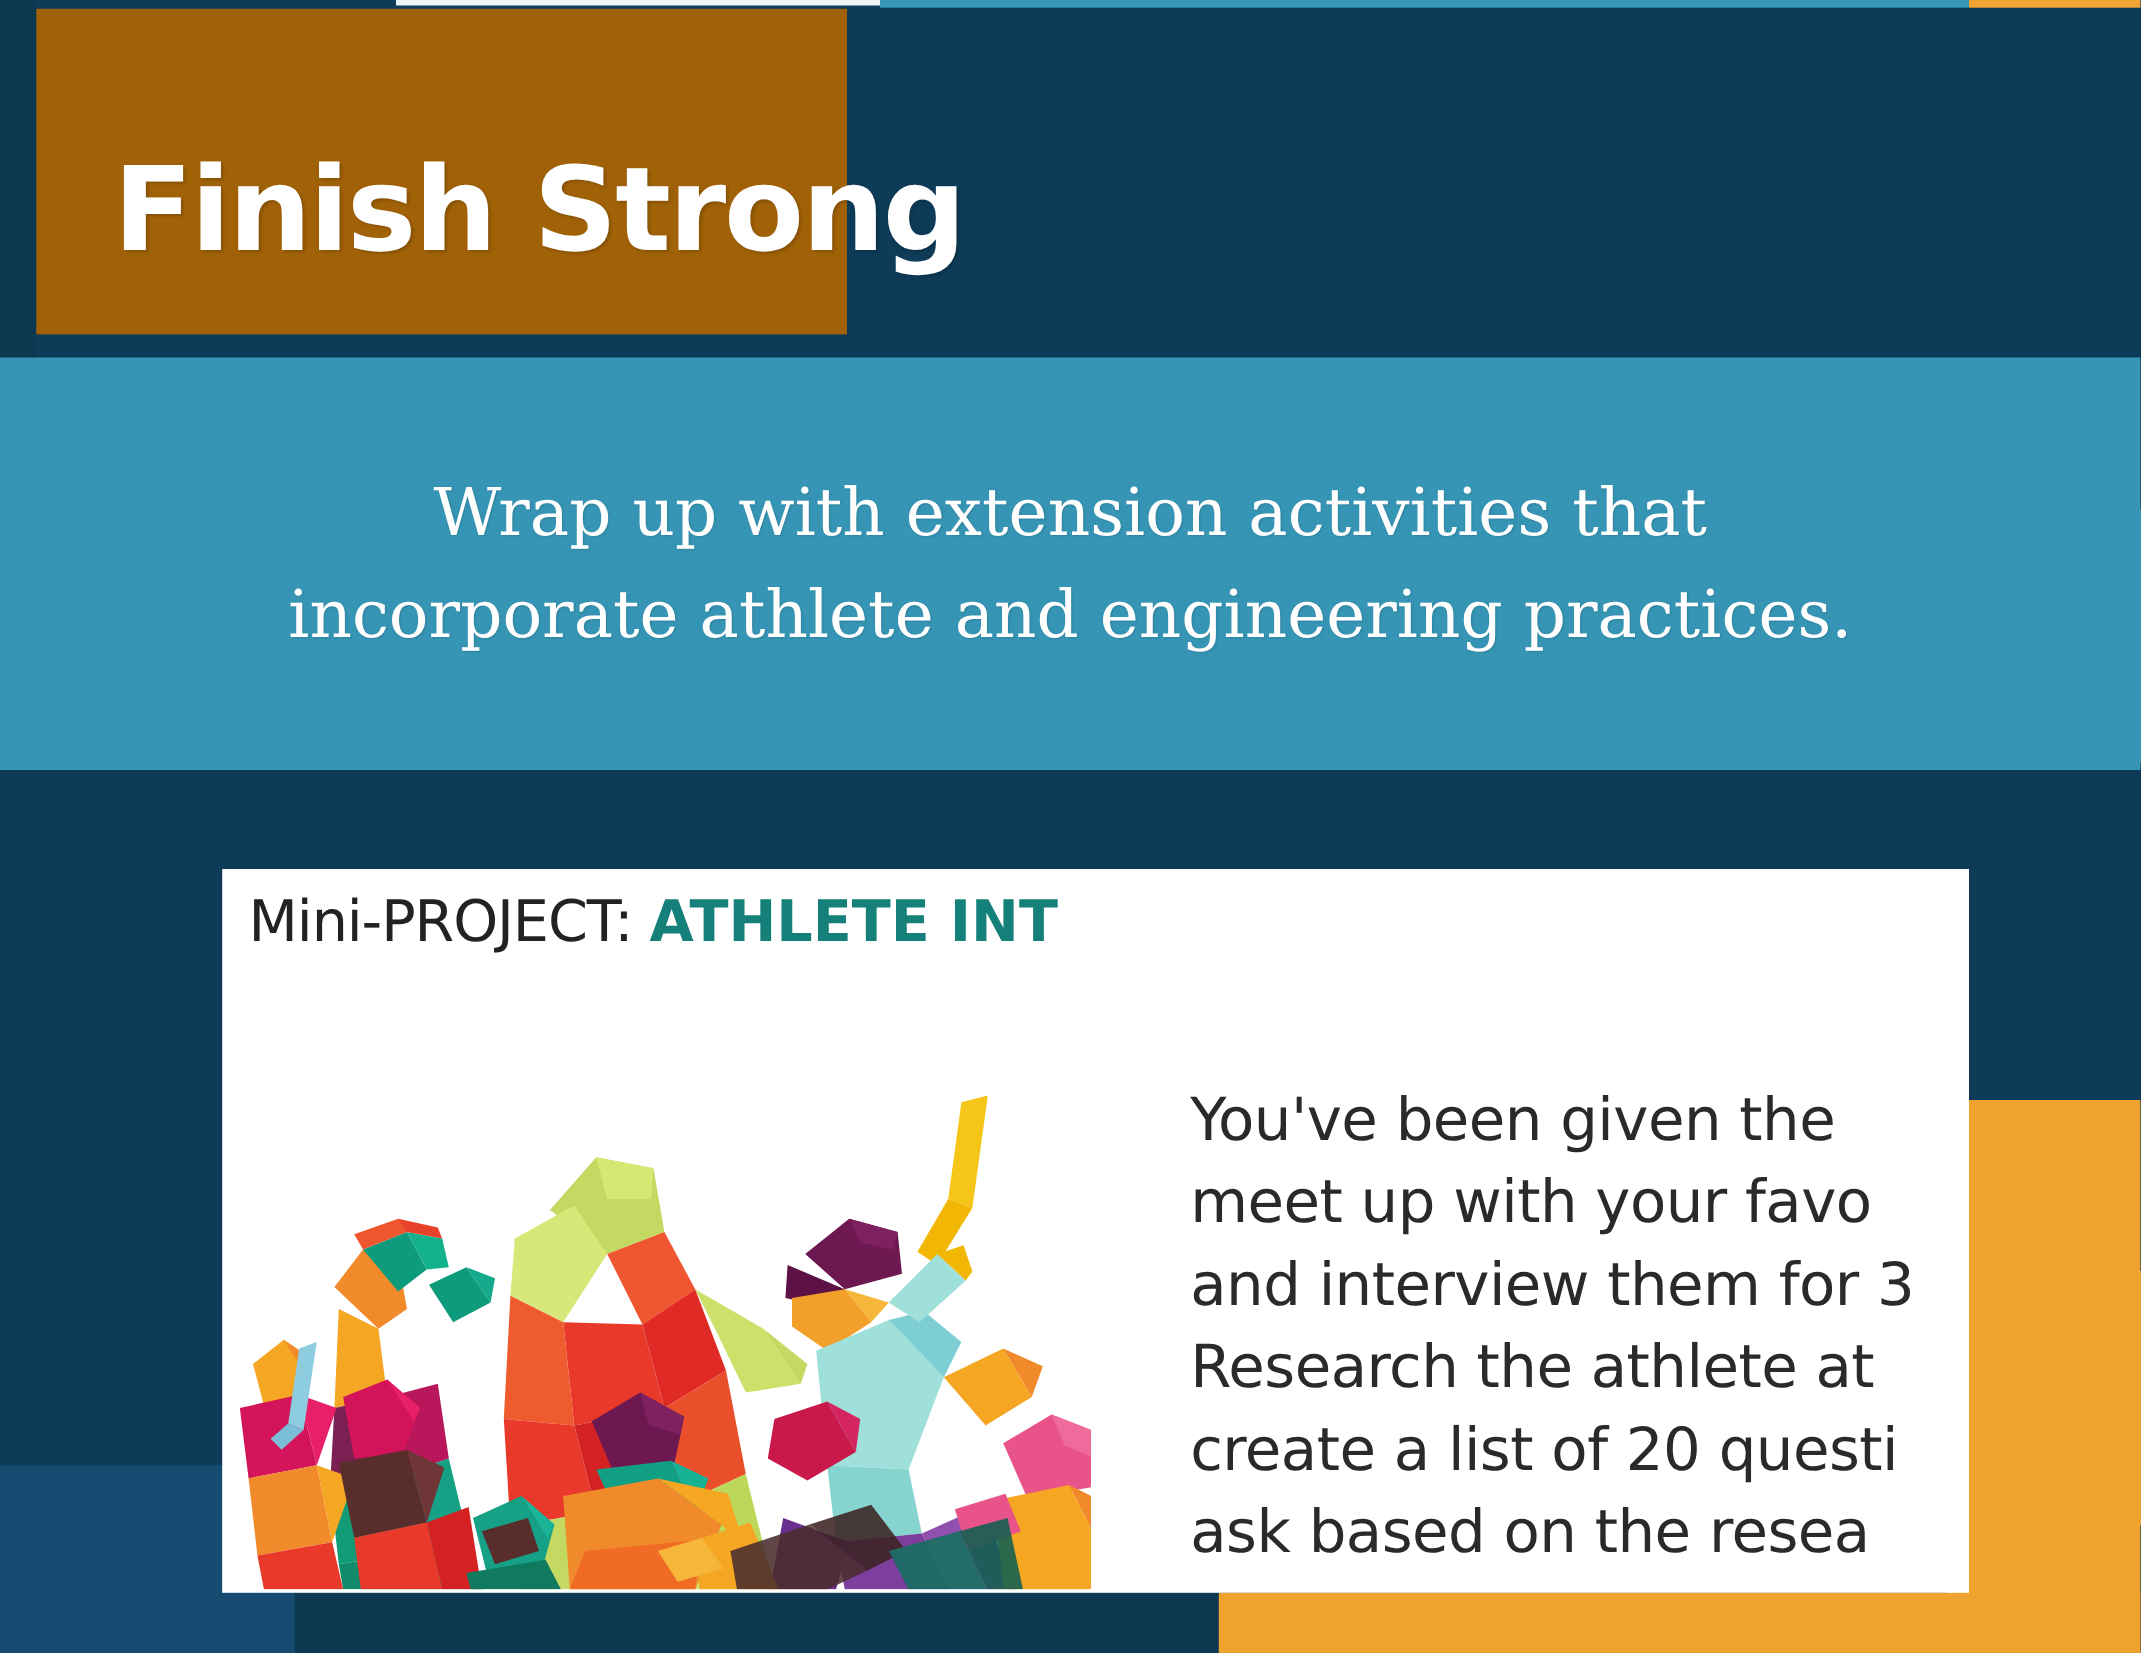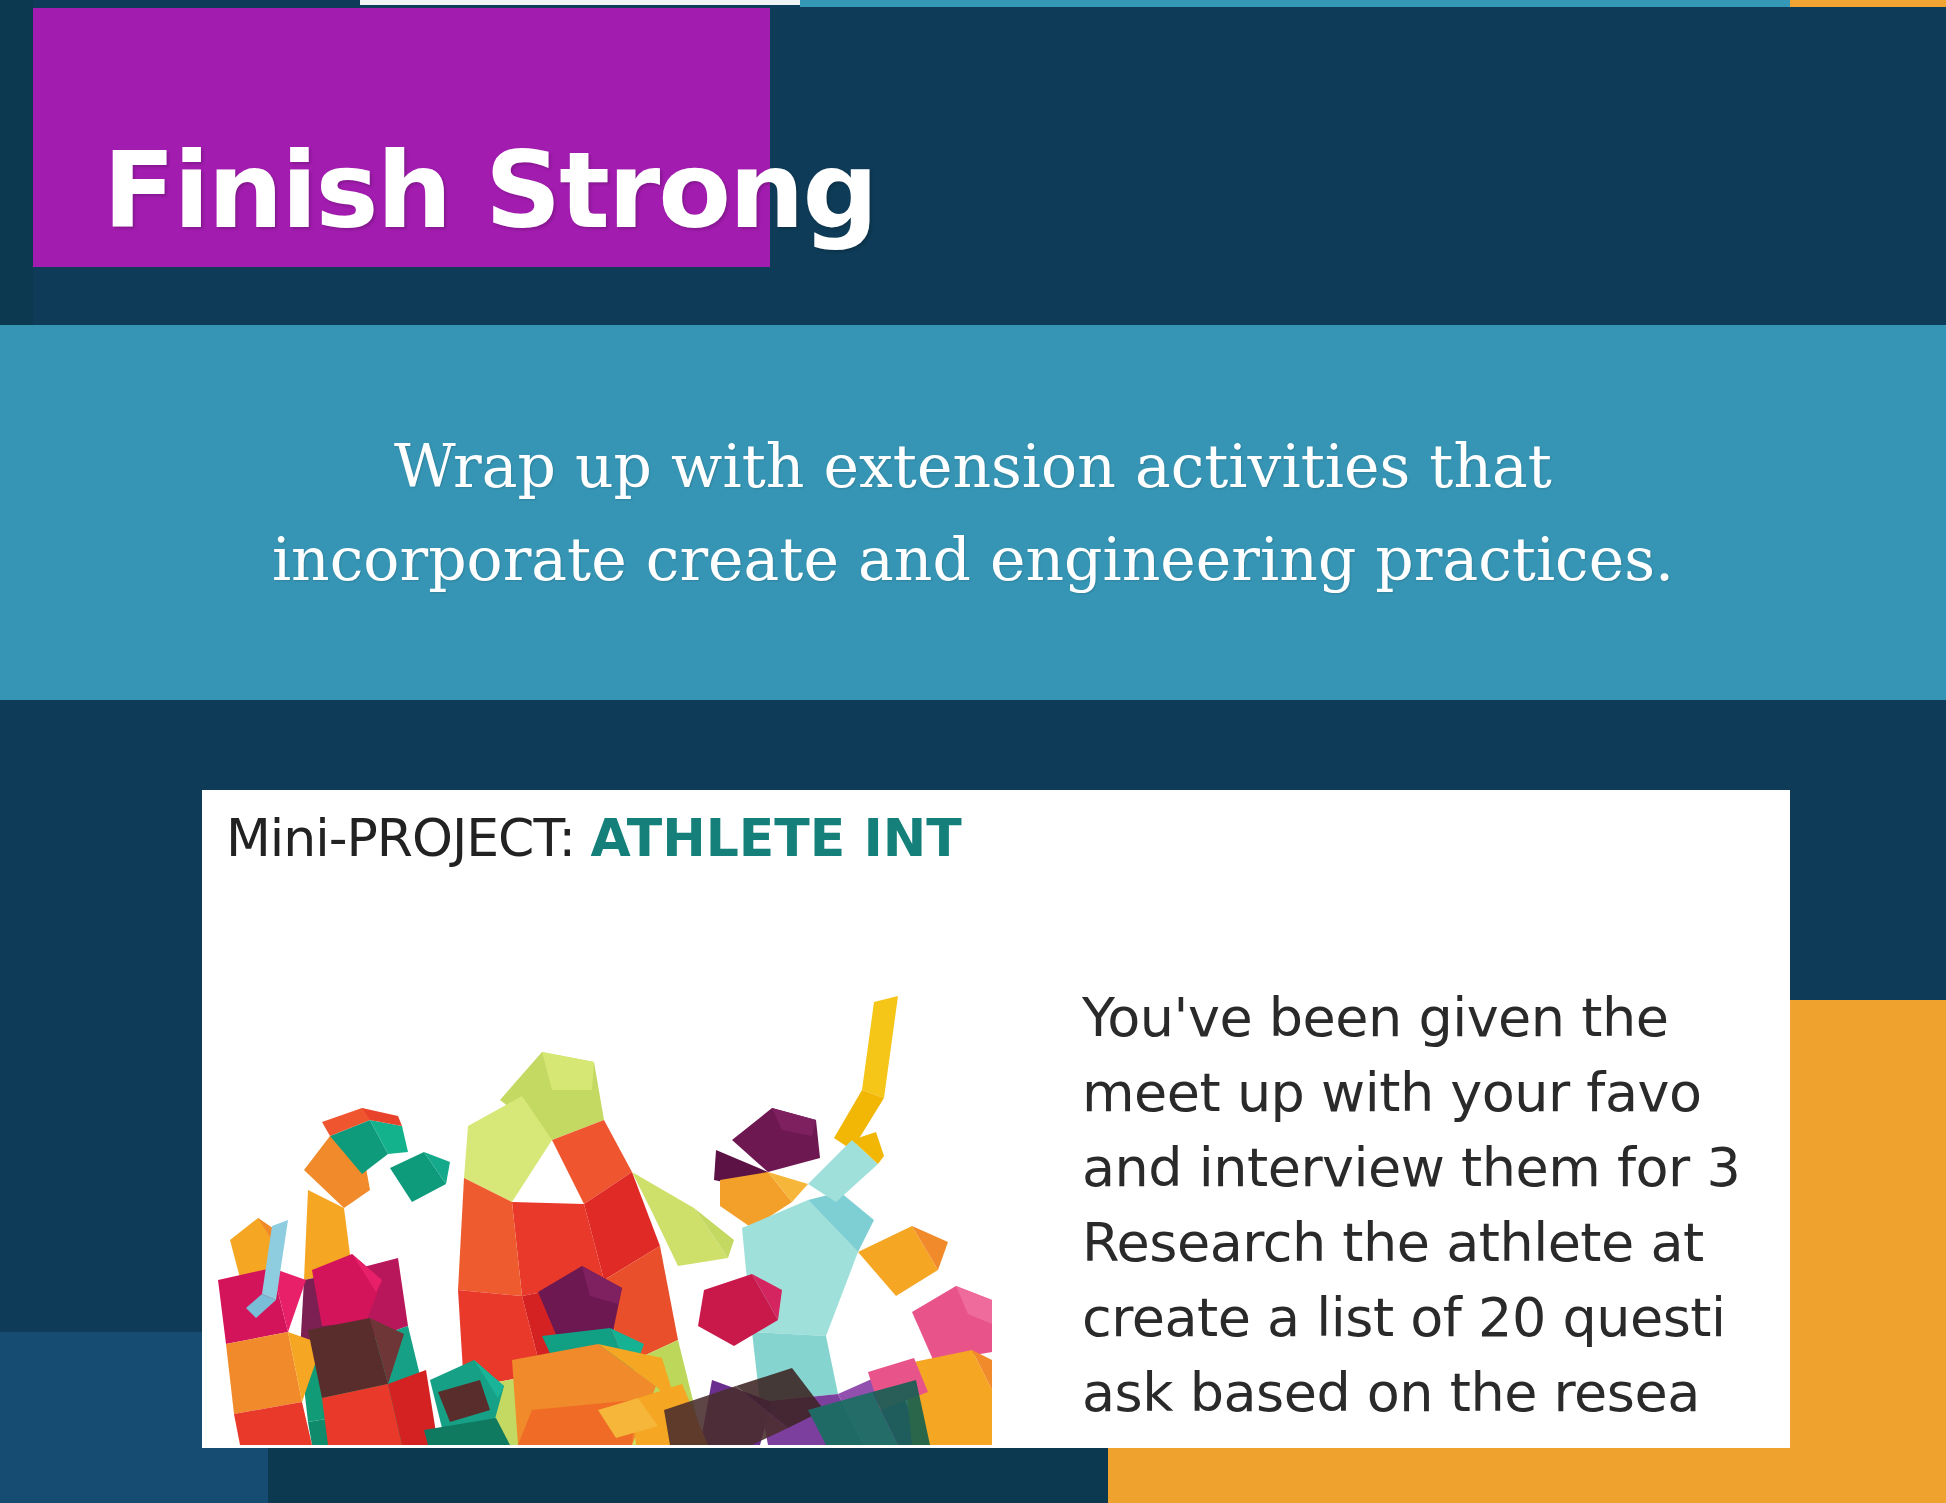--- a/index.html
+++ b/index.html
@@ -25,22 +25,22 @@
   
   .bg-bottom-left { position:absolute; left:0; top:1332px; width:268px; height:171px; background:#164c71; }
 
   
   .bg-orange      { position:absolute; left:1770px; top:1000px; width:176px; height:503px; background:#f0a22e; }
   .bg-orange-bottom { position:absolute; left:1108px; top:1448px; width:838px; height:55px; background:#f0a22e; }
   .bg-dark-bottom { position:absolute; left:268px; top:1448px; width:840px; height:55px; background:#0c3850; }
 
   
   .title-box {
-    position:absolute; left:33px; top:8px; width:737px; height:259px;
-    background:#a21caf;
+    position:absolute; left:33px; top:8px; width:737px; height:296px;
+    background:#a16207;
   }
   .title-text {
     position:absolute; left:70px; top:130px;
     font-family:"DejaVu Sans", sans-serif;
     font-weight:bold;
     font-size:106px;
     line-height:1.0;
     letter-spacing:-2px;
     color:#ffffff;
     white-space:nowrap;
@@ -118,21 +118,21 @@
   <div class="bg-topline-white"></div>
   <div class="bg-topline-teal"></div>
   <div class="bg-topline-orange"></div>
 
   <div class="title-box">
     <div class="title-text">Finish Strong</div>
   </div>
 
   <div class="subtitle">
     <div class="subtitle-line">Wrap up with extension activities that</div>
-    <div class="subtitle-line">incorporate create and engineering practices.</div>
+    <div class="subtitle-line">incorporate athlete and engineering practices.</div>
   </div>
 
   <div class="card">
 
     <div class="card-heading">
       <span class="h-light">Mini-PROJECT: </span><span class="h-accent">ATHLETE INT</span>
     </div>
 
     <div class="card-body">
       <div>You've been given the</div>

